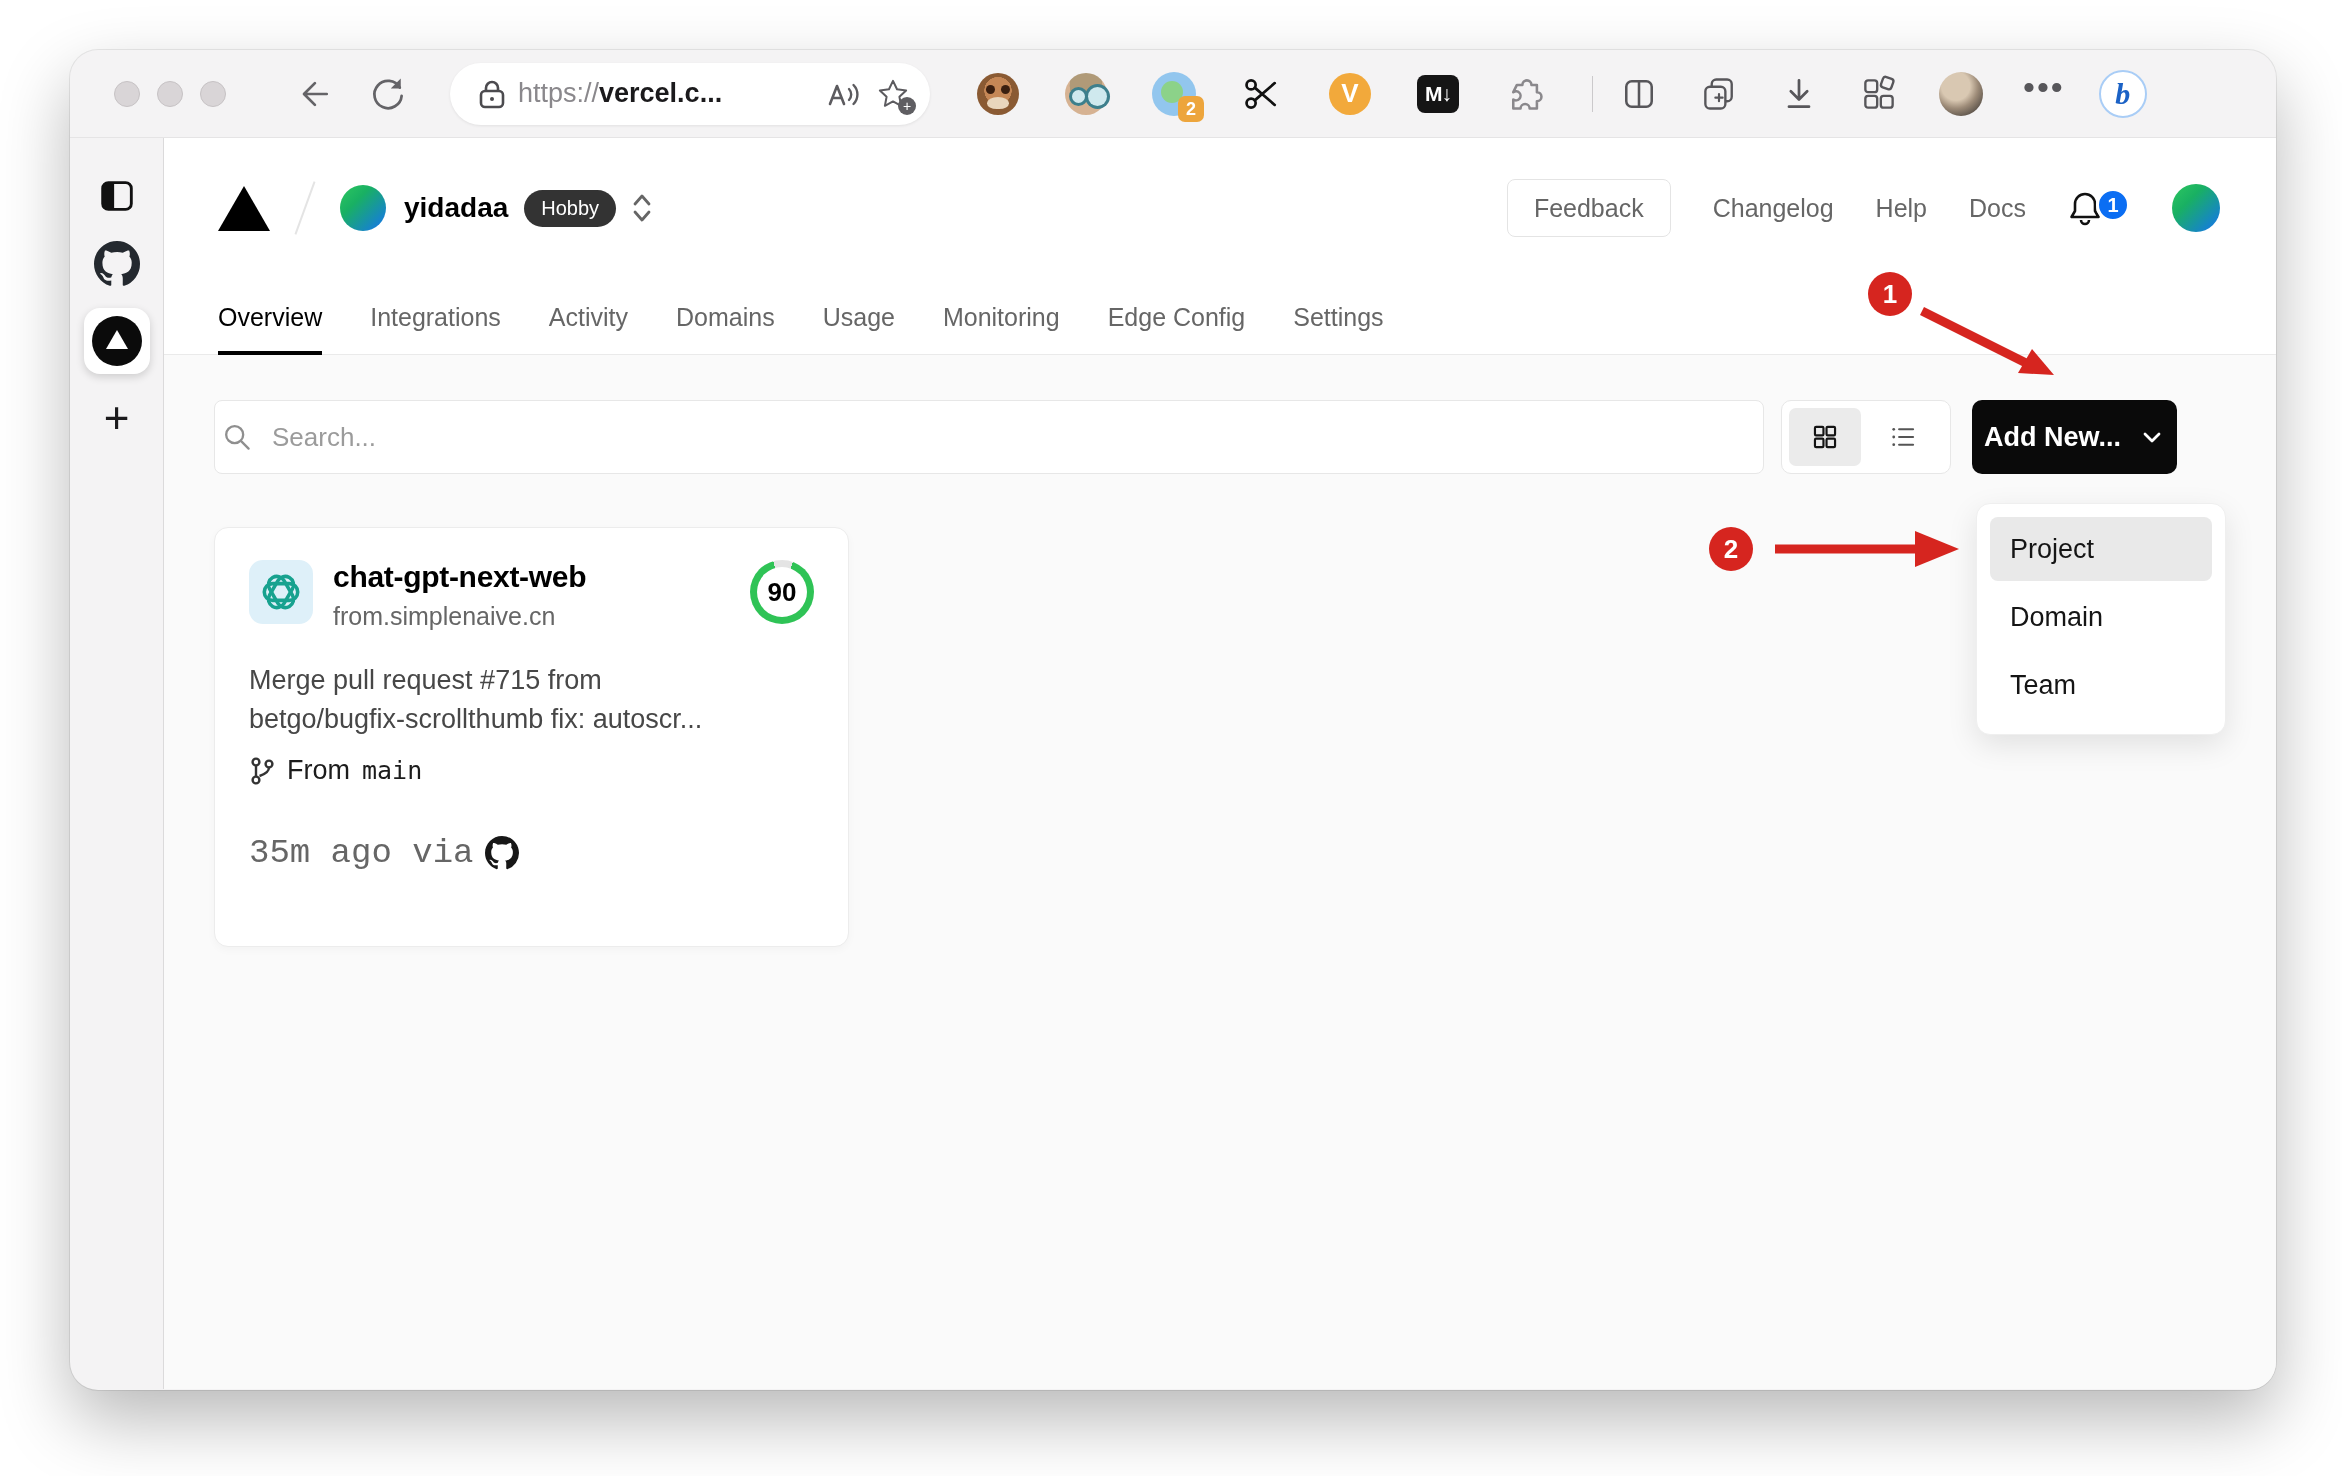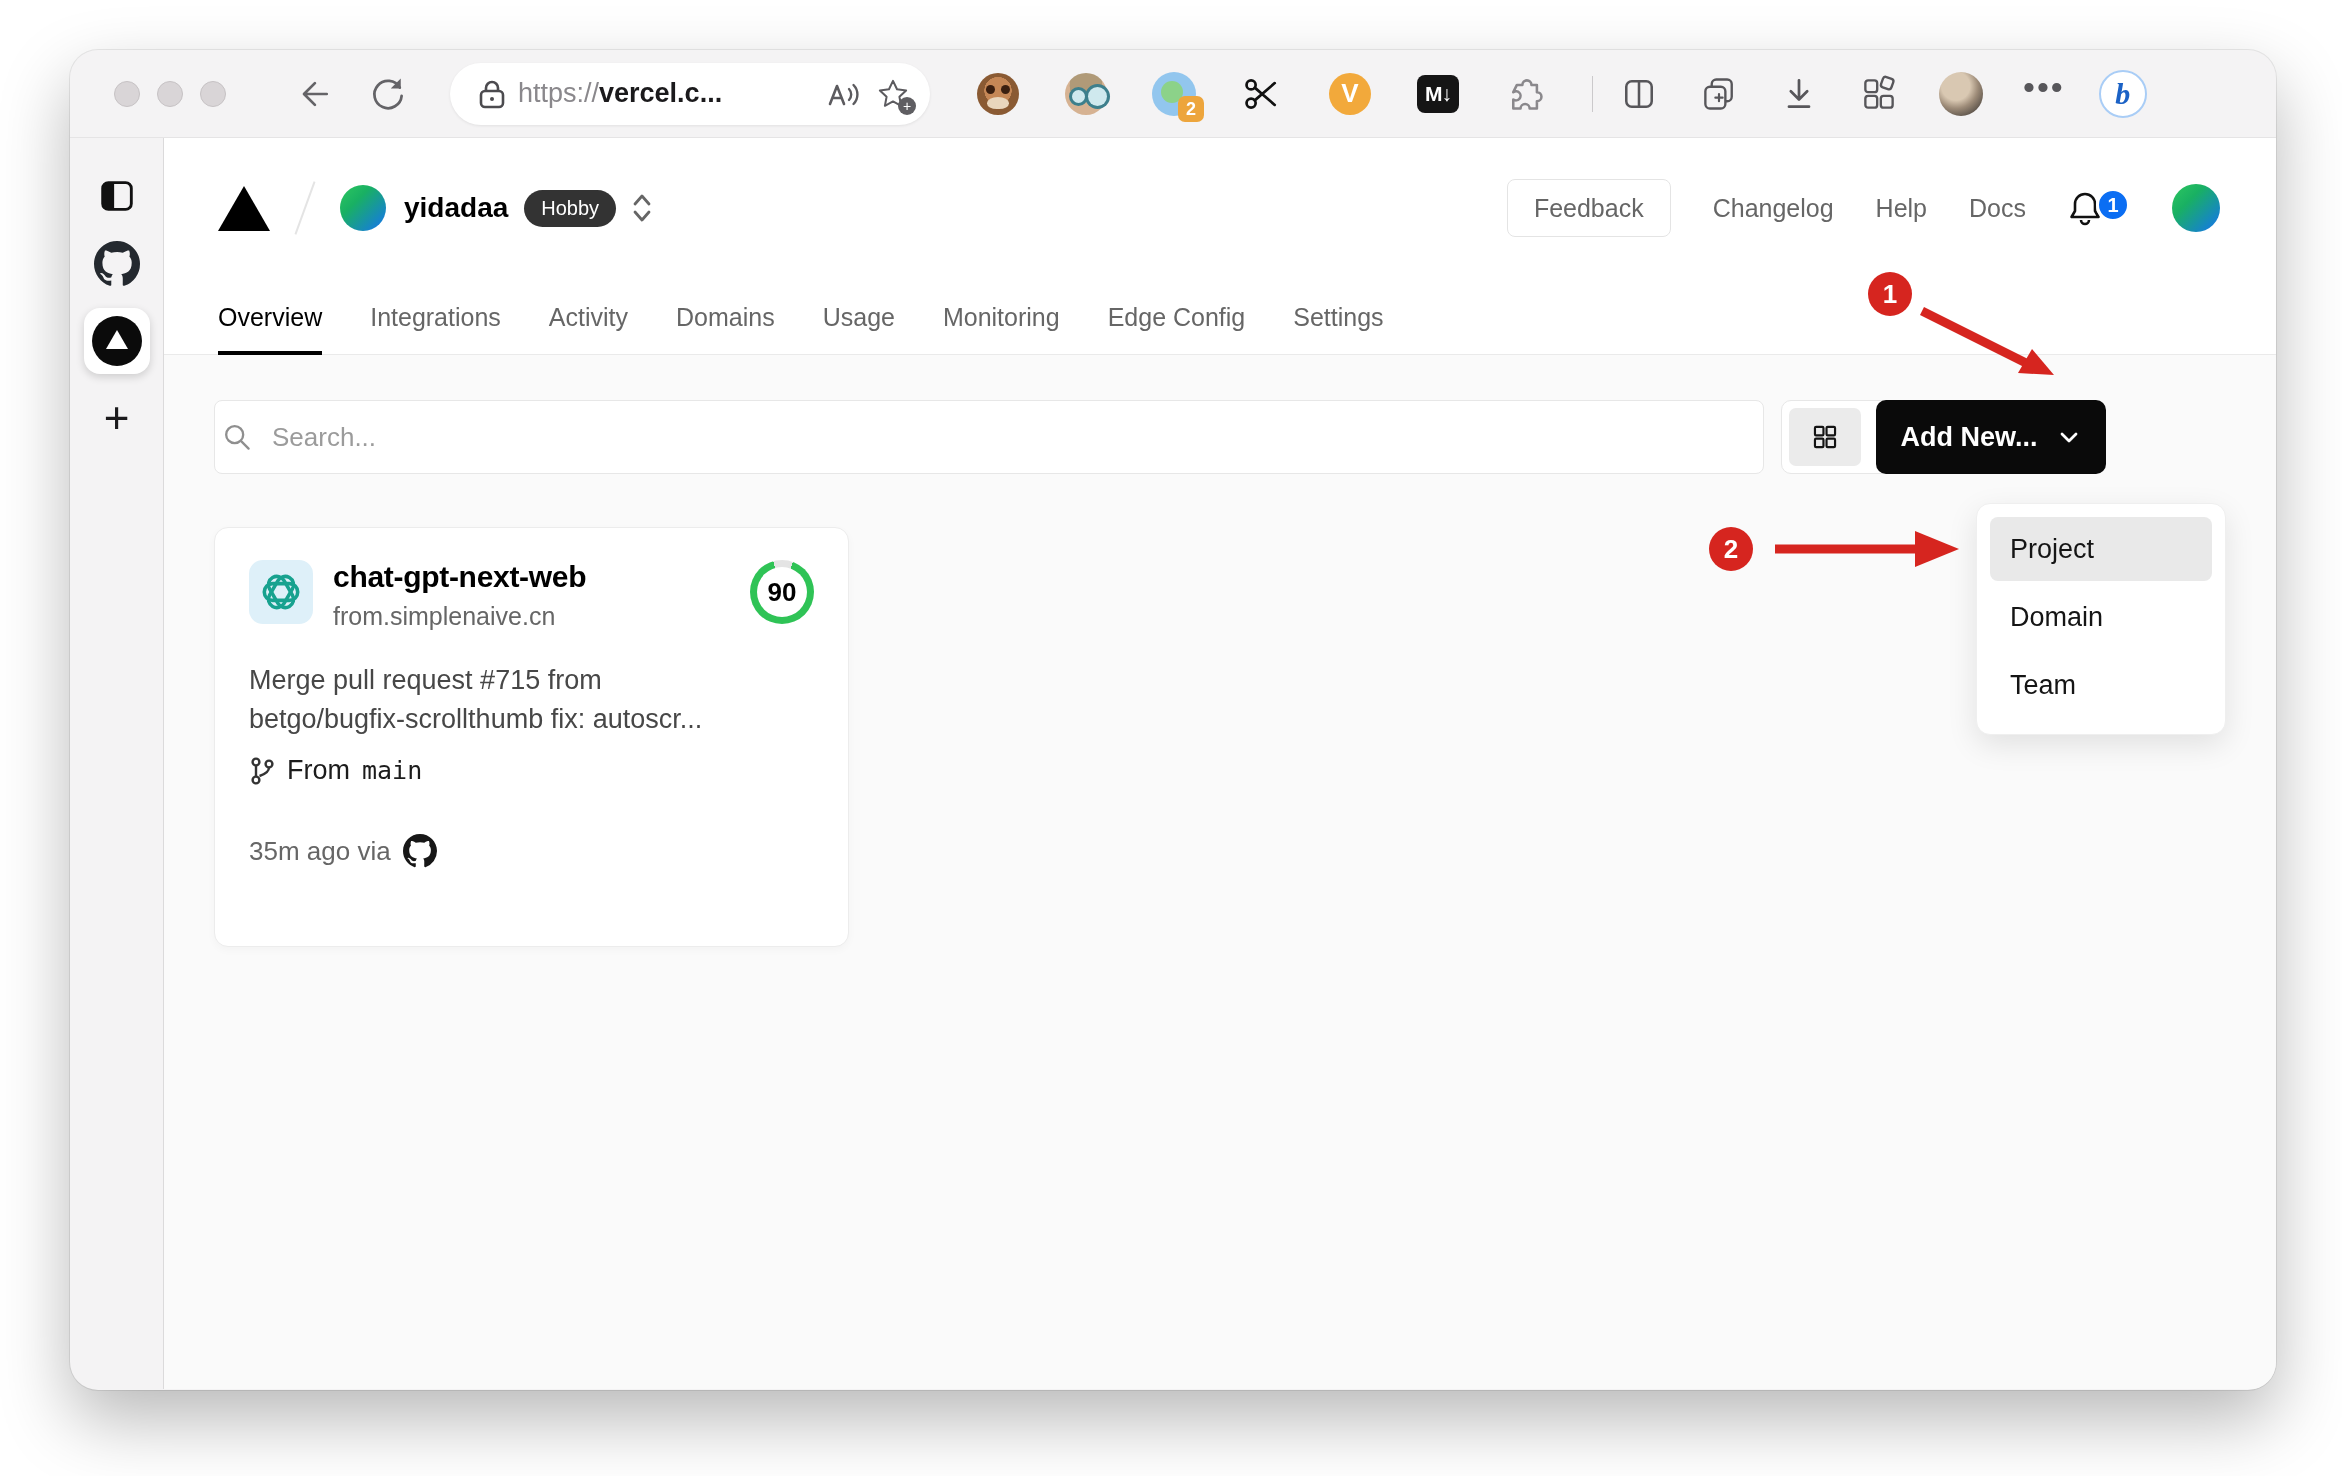--- a/index.html
+++ b/index.html
@@ -83,21 +83,21 @@
 
   
   .search { position:absolute; left:50px; top:262px; width:1550px; height:74px; background:#fff;
             border:1px solid #e7e7e7; border-radius:8px; display:flex; align-items:center; padding:0 5px; }
   .search input { border:0; outline:0; flex:1; font-size:26px; color:#111; margin-left:18px; background:transparent; }
   .search input::placeholder { color:#9b9b9b; }
   .viewtoggle { position:absolute; left:1617px; top:262px; width:170px; height:74px; background:#fff;
                 border:1px solid #e7e7e7; border-radius:10px; display:flex; align-items:center; padding:0 7px; gap:6px; }
   .vt { width:72px; height:58px; border-radius:7px; display:flex; align-items:center; justify-content:center; }
   .vt.active { background:#ebebeb; }
-  .addnew { position:absolute; left:1712px; top:262px; width:230px; height:74px; background:#0a0a0a; border-radius:10px;
+  .addnew { position:absolute; left:1808px; top:262px; width:205px; height:74px; background:#0a0a0a; border-radius:10px;
             color:#fff; display:flex; align-items:center; justify-content:center; gap:18px; font-size:27px; font-weight:600; }
 
   .dropdown { position:absolute; left:1812px; top:365px; width:250px; background:#fff; border-radius:14px;
               border:1px solid #efefef; box-shadow:0 10px 30px rgba(0,0,0,.10); padding:13px; z-index:5; }
   .ditem { height:64px; display:flex; align-items:center; padding-left:20px; font-size:27px; color:#151515; border-radius:8px; margin-bottom:4px; }
   .ditem.hl { background:#e9e9e9; }
 
   
   .card { position:absolute; left:50px; top:389px; width:635px; height:420px; background:#fff; border:1px solid #ececec;
           border-radius:14px; box-shadow:0 3px 8px rgba(0,0,0,.03); padding:32px 34px; }
@@ -106,21 +106,21 @@
   .pmeta { margin-left:20px; }
   .pname { font-size:30px; font-weight:700; color:#000; letter-spacing:-.3px; }
   .pdomain { font-size:25px; color:#666; margin-top:8px; }
   .score { margin-left:auto; width:64px; height:64px; border-radius:50%; position:relative;
            background:conic-gradient(from 20deg,#2fc356 0turn .9turn,#e4e4e4 .9turn 1turn); }
   .score:before { content:""; position:absolute; inset:7px; border-radius:50%; background:#fff; }
   .score b { position:absolute; inset:0; display:flex; align-items:center; justify-content:center; font-size:26px; font-weight:600; color:#000; }
   .commit { margin-top:30px; font-size:27px; color:#474747; line-height:1.45; }
   .branch { margin-top:16px; display:flex; align-items:center; gap:12px; font-size:27px; color:#1c1c1c; }
   .branch code { font-family:"DejaVu Sans Mono","Liberation Mono",monospace; font-size:25px; }
-  .cfooter { margin-top:48px; display:flex; align-items:center; gap:12px; font-size:26px; color:#666; }
+  .cfooter { margin-top:48px; display:flex; align-items:center; gap:12px; font-size:34px; color:#666;font-family:Liberation Mono, monospace; }
 
   
   .abadge { position:absolute; width:44px; height:44px; border-radius:50%; background:#d6251f; color:#fff;
             font-size:26px; font-weight:700; display:flex; align-items:center; justify-content:center; z-index:9; }
   .b1 { left:1704px; top:134px; } .b2 { left:1545px; top:389px; }
   .arrow { position:absolute; z-index:9; }
   svg { display:block; }
 </style>
 </head>
 <body>

